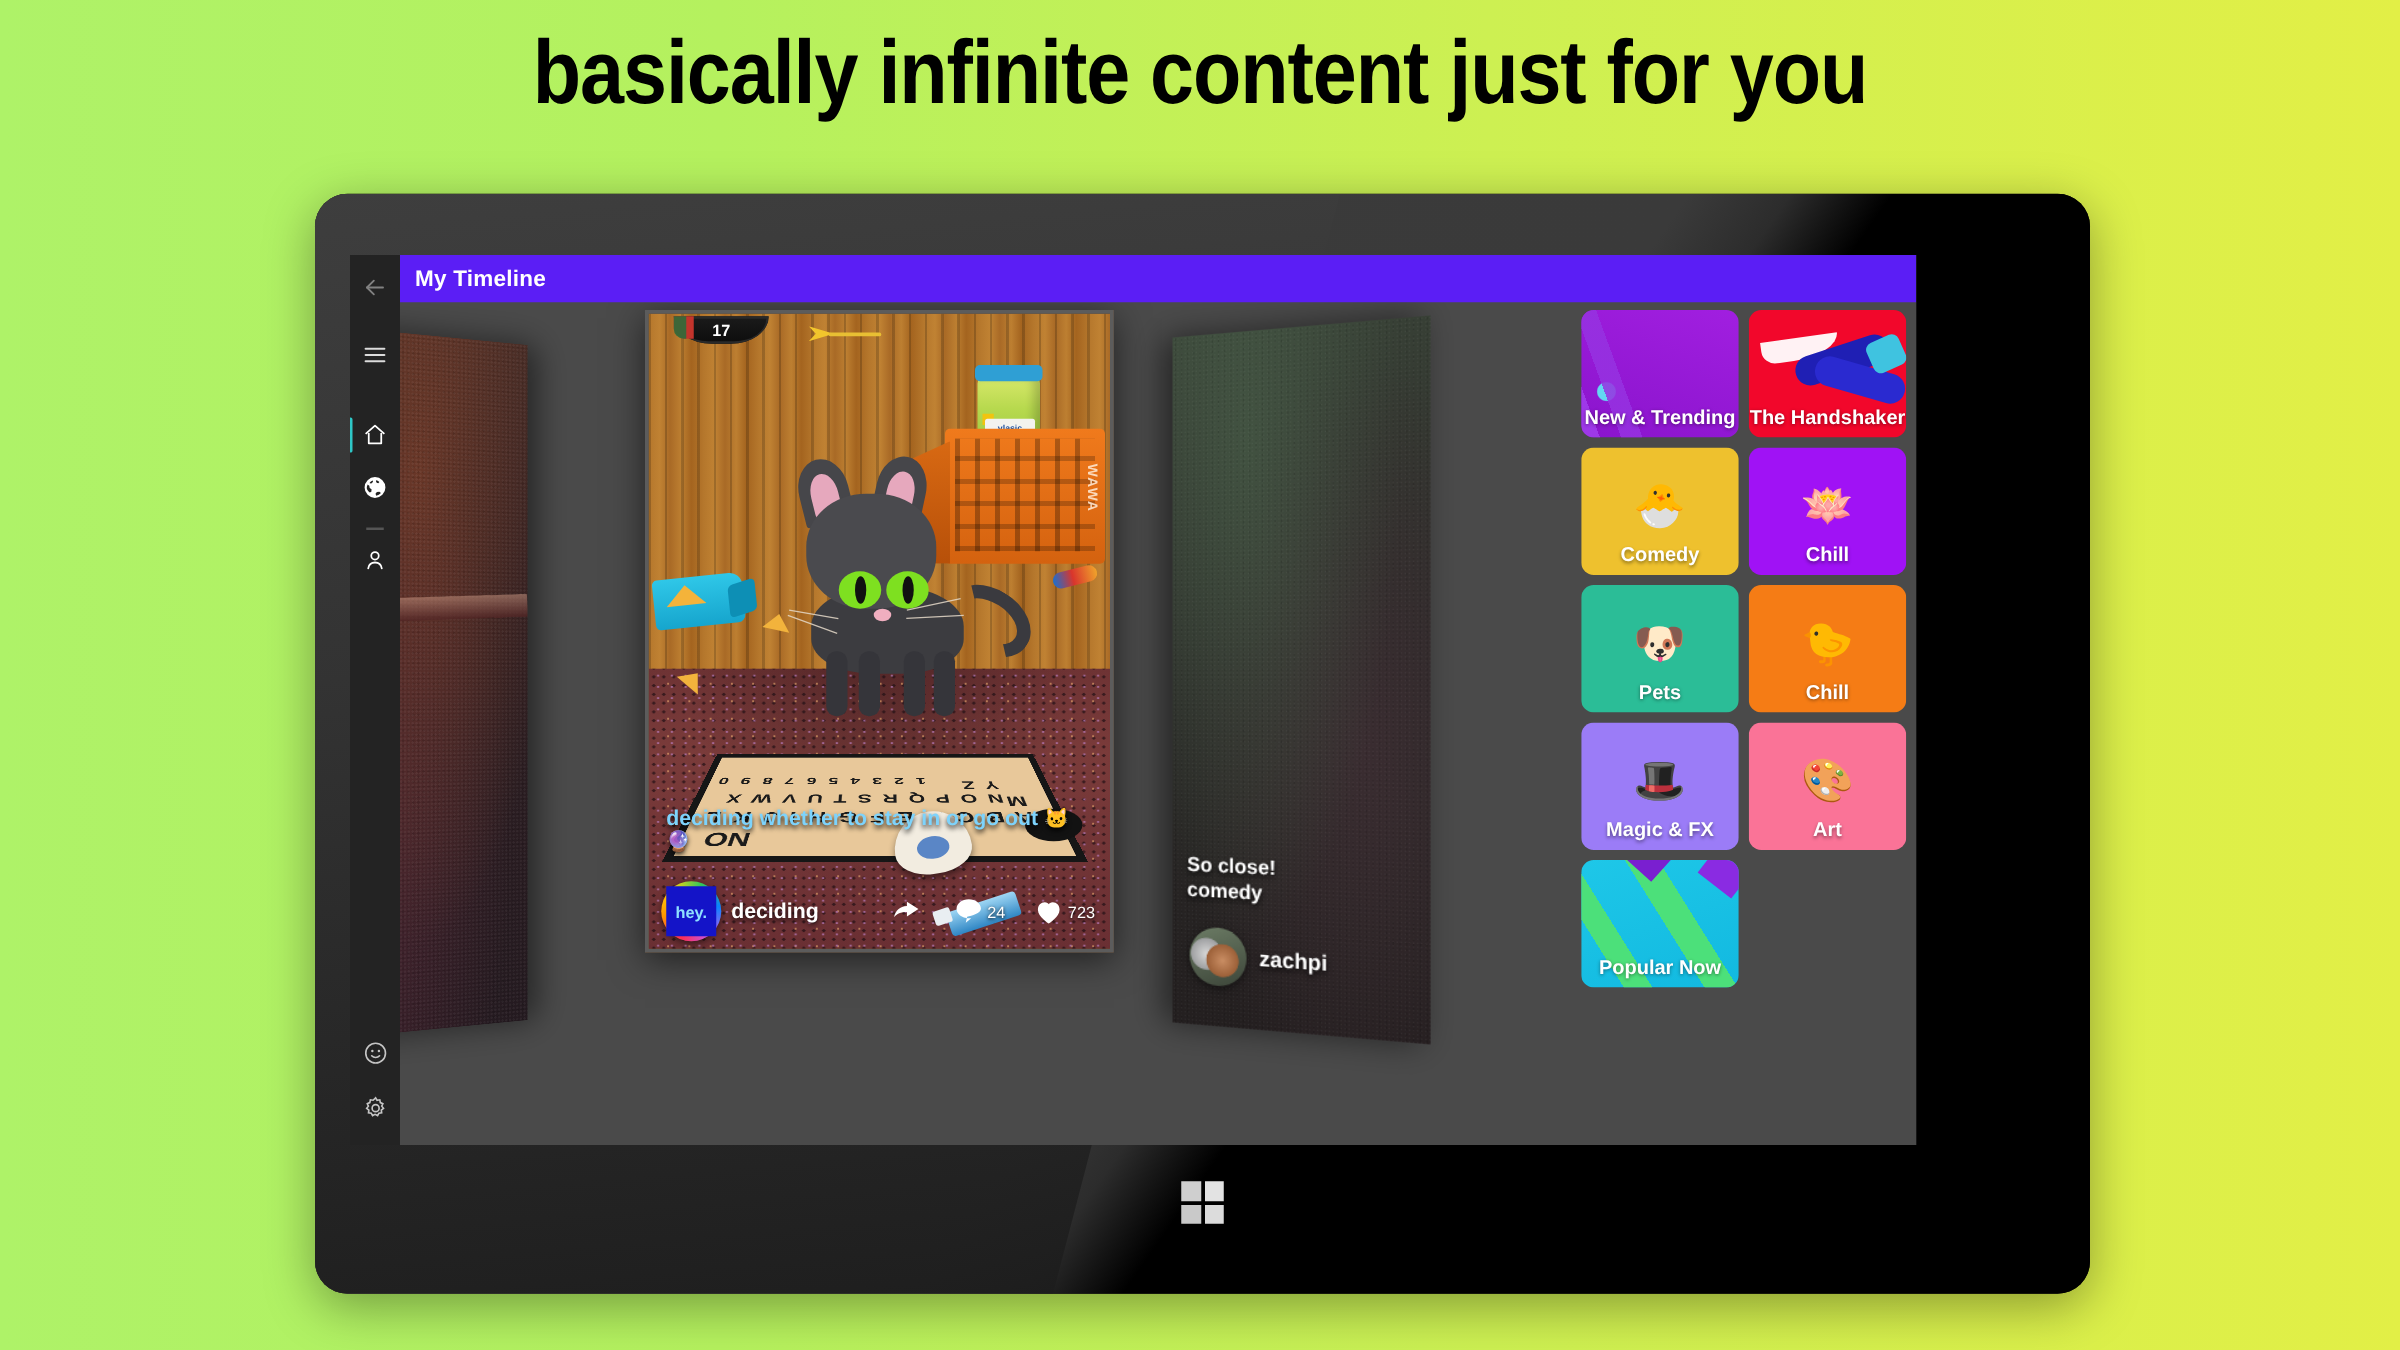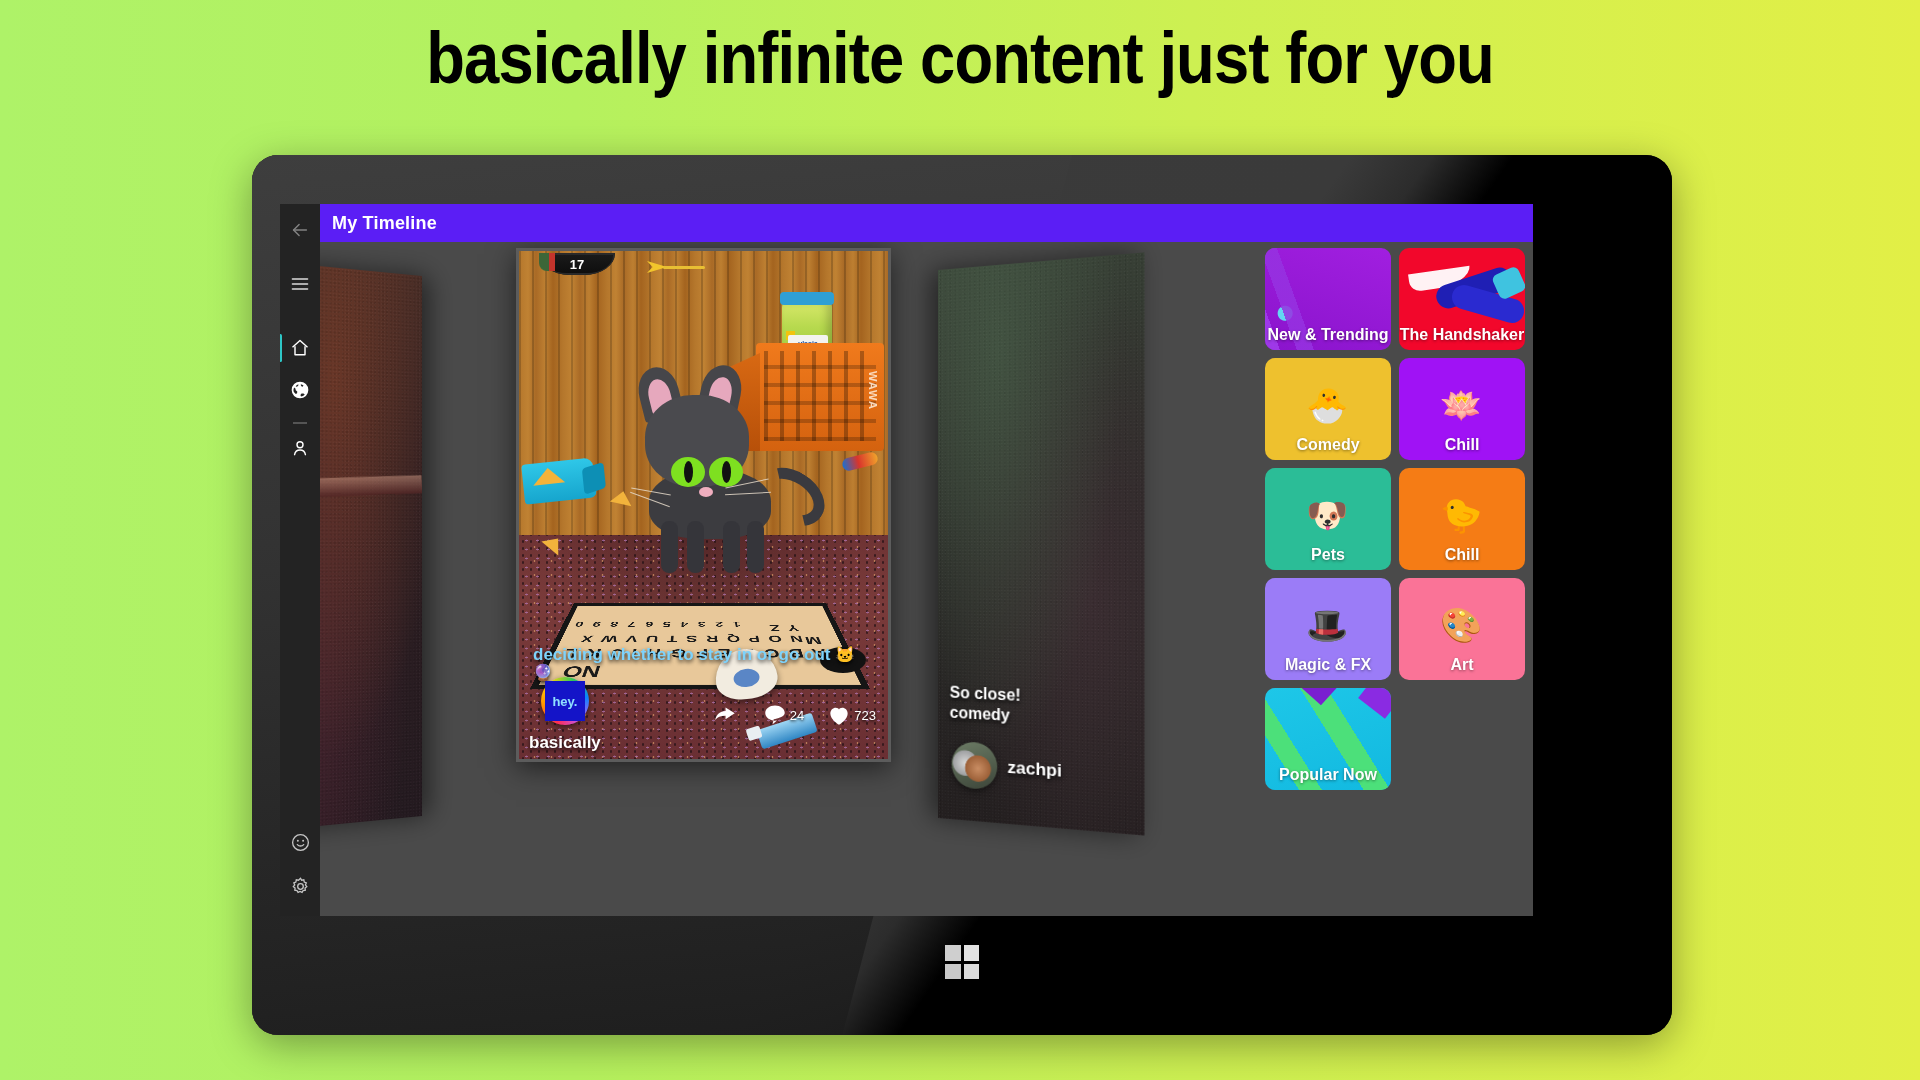--- a/index.html
+++ b/index.html
@@ -326,21 +326,21 @@
     color:#7dd3fc; font-weight:bold; font-size:17px;
     text-shadow: 0 2px 4px rgba(0,0,0,.85);
     line-height:1.1;
   }
   .caption-main .emoji{font-size:16px;}
   .center-bottom{
     position:absolute; left:0; bottom:6px; width:100%;
     display:flex; align-items:center; justify-content:space-between;
     padding: 0 12px 0 10px;
   }
-  .author{display:flex;align-items:center;gap:8px;flex-direction:column;}
+  .author{display:flex;align-items:center;gap:8px;}
   .avatar-sq{
     width:48px;height:48px;border-radius:50%;
     background: conic-gradient(from 200deg,#ff2d55,#ff9500,#ffd60a,#34c759,#0a84ff,#bf5af2,#ff2d55);
     display:flex;align-items:center;justify-content:center;
     box-shadow:0 2px 6px rgba(0,0,0,.5);
   }
   .avatar-sq i{
     width:40px;height:40px;background:#1414c8;display:flex;align-items:center;justify-content:center;
     color:#8fe0ff;font-size:13px;font-weight:bold;font-style:normal;
   }
@@ -631,21 +631,21 @@
             <div class="caption-main">
               <span>deciding whether to stay in or go out</span>
               <span class="emoji">🐱 🔮</span>
             </div>
 
             <div class="center-bottom">
               <div class="author">
                 <span class="avatar-sq">
                   <i>hey.</i>
                 </span>
-                <span class="uname">basically</span>
+                <span class="uname">deciding</span>
               </div>
               <div class="center-actions">
                 <div class="act">
                   <svg width="30" height="26" viewBox="0 0 24 24" fill="#ffffff">
                       <path d="M12.5 5v3.2c-5.2.3-8.5 3.3-9.5 8.3 2.1-2.7 4.8-3.9 9.5-3.9v3.3L21 10.4z"></path>
                     </svg>
                   <span class="cnt"></span>
                 </div>
                 <div class="act">
                   <svg width="30" height="26" viewBox="0 0 24 24" fill="#ffffff">

